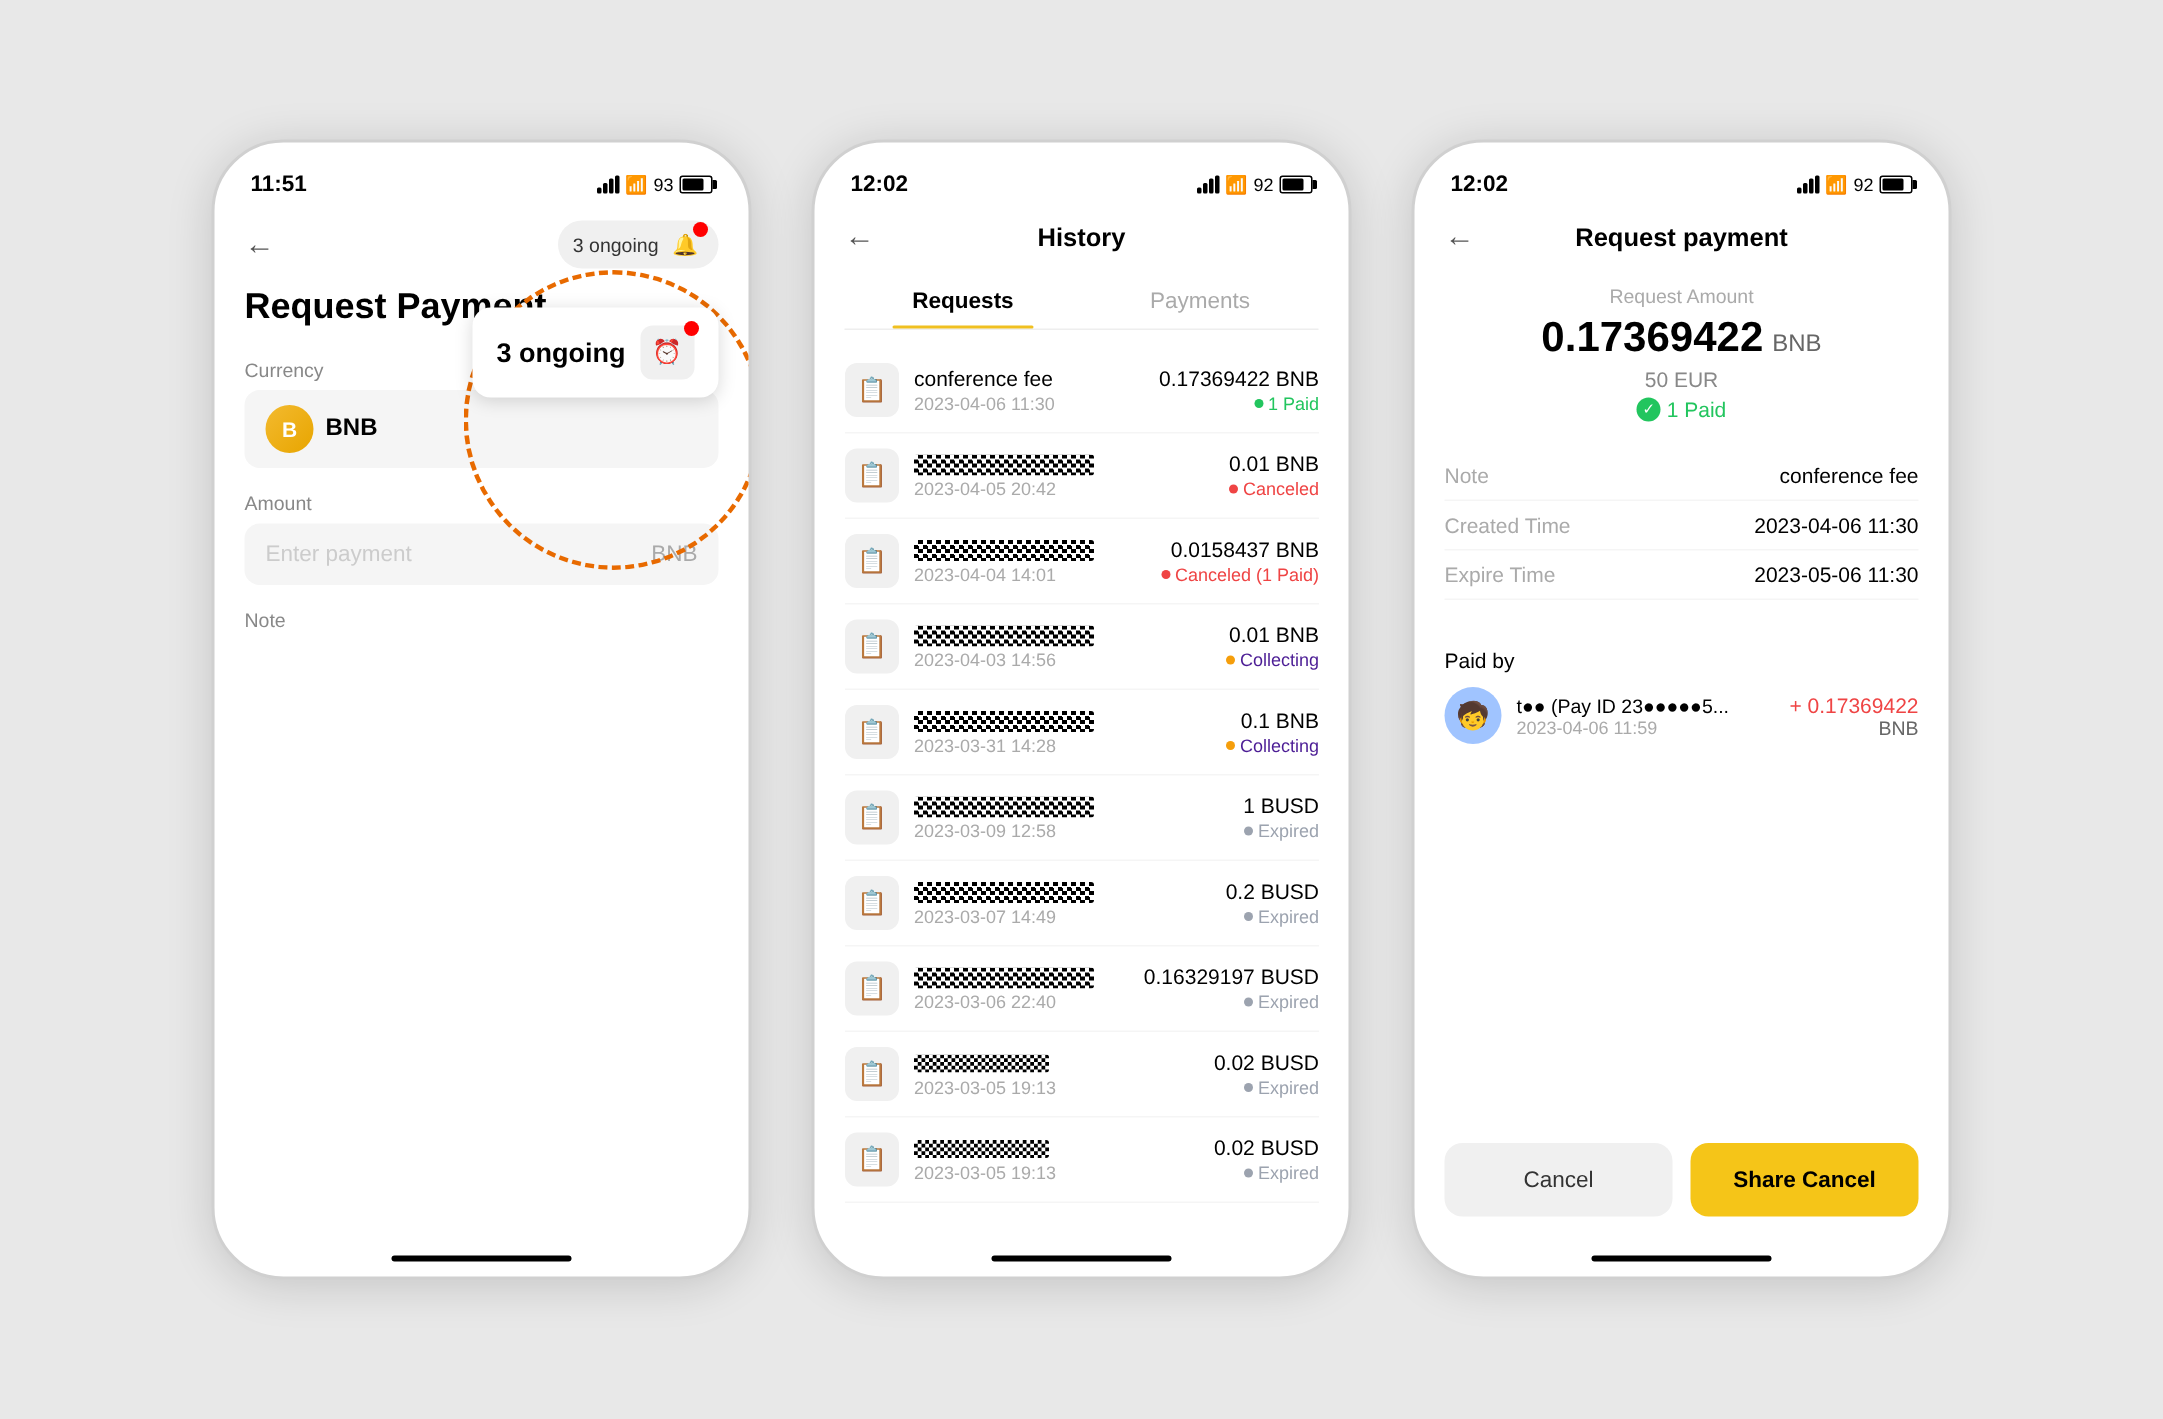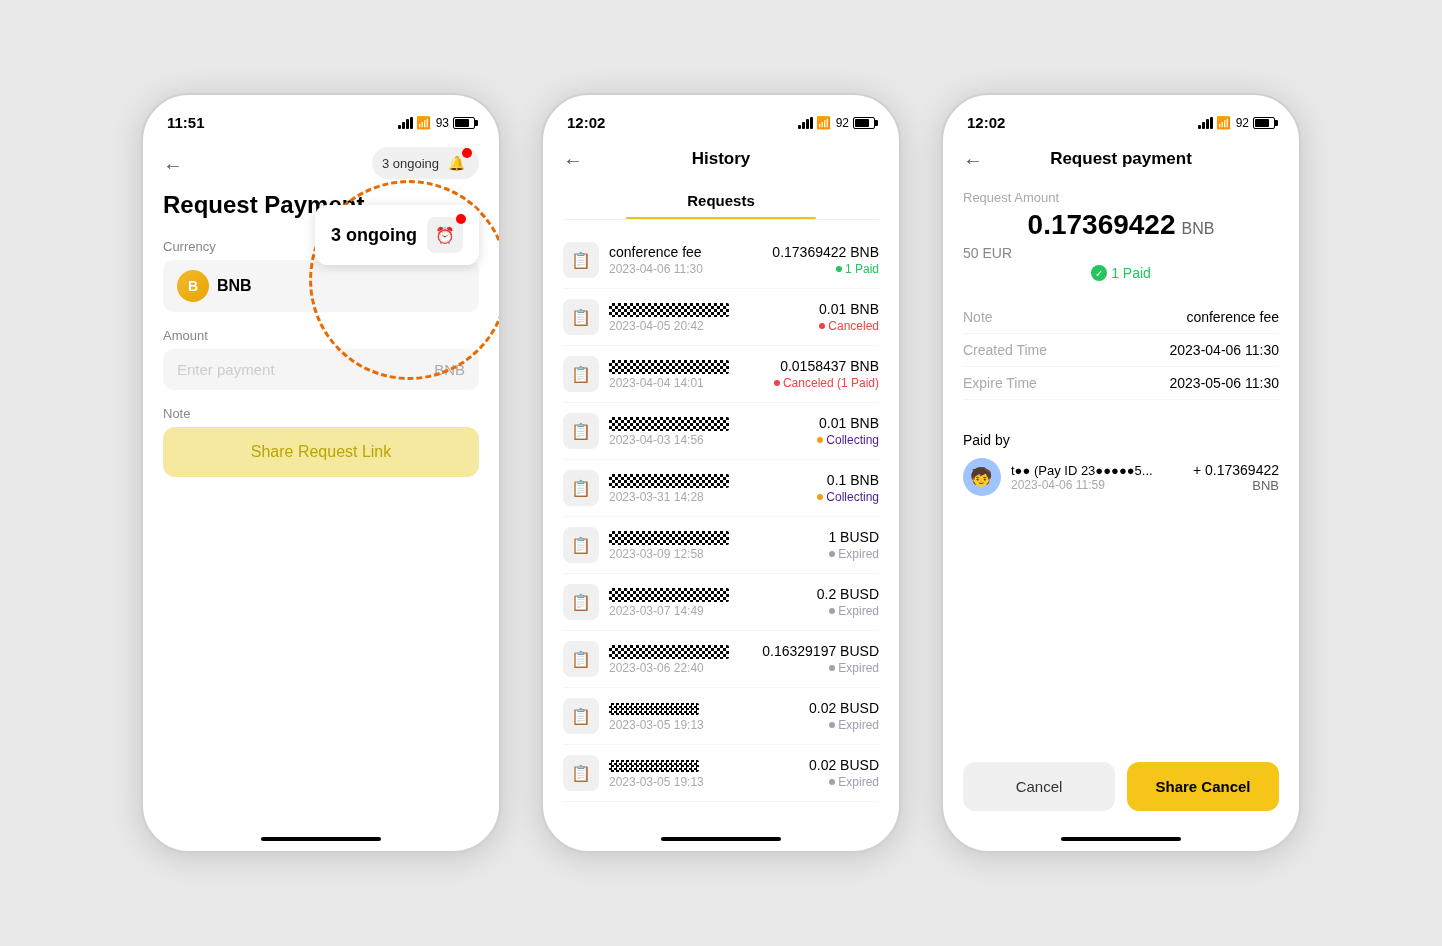--- a/index.html
+++ b/index.html
@@ -325,21 +325,21 @@
     .dot-canceled { color: #ef4444; }
     .dot-collecting { color: #4c1d95; }
     .dot-expired { color: #9ca3af; }
     .dot { width: 6px; height: 6px; border-radius: 50%; display: inline-block; }
     .dot-green { background: #22c55e; }
     .dot-red { background: #ef4444; }
     .dot-yellow { background: #f59e0b; }
     .dot-gray { background: #9ca3af; }
     
     .detail-section {
-      text-align: left;
+      text-align: center;
       margin: 12px 0 20px 0;
     }
     .detail-label {
       font-size: 13px;
       color: #aaa;
       margin-bottom: 4px;
     }
     .detail-amount-main {
       font-size: 28px;
       font-weight: 800;
@@ -428,21 +428,21 @@
     .payer-time {
       font-size: 12px;
       color: #aaa;
     }
     .payer-amount {
       text-align: right;
     }
     .payer-amount-val {
       font-size: 14px;
       font-weight: 500;
-      color: #000000;
+      color: #ef4444;
     }
     .payer-amount-unit {
       font-size: 13px;
       color: #666;
     }
     
     .action-buttons {
       position: absolute;
       bottom: 40px;
       left: 20px;
@@ -560,21 +560,20 @@
       </div>
 
       <div class="field-label">Amount</div>
       <div class="amount-input-box">
         <span class="amount-placeholder">Enter payment</span>
         <span class="amount-currency">BNB</span>
       </div>
 
       <div class="field-label">Note</div>
 
-      <div class="share-btn">Share Request Link</div>
     </div>
     <div class="phone-bottom-bar"></div>
   </div>
 
   <div class="phone">
     <div class="phone-top">
       <span class="status-time">12:02</span>
       <div class="status-icons">
         <div class="signal">
           <span style="height:4px"></span>
@@ -593,20 +592,23 @@
     <div class="phone-content">
       <div class="nav-row">
         <span class="back-arrow">←</span>
         <span class="nav-title">History</span>
         <span style="width:20px"></span>
       </div>
       <div class="tabs-row">
         <div class="tab active">
           <span>Requests</span>
         </div>
+        <div class="tab">
+          <span>Payments</span>
+        </div>
       </div>
       <div class="history-list">
 
         <div class="history-item">
           <div class="history-icon">
             <span style="font-size:16px;">📋</span>
           </div>
           <div class="history-left">
             <div class="history-name">conference fee</div>
             <div class="history-date">2023-04-06 11:30</div>

